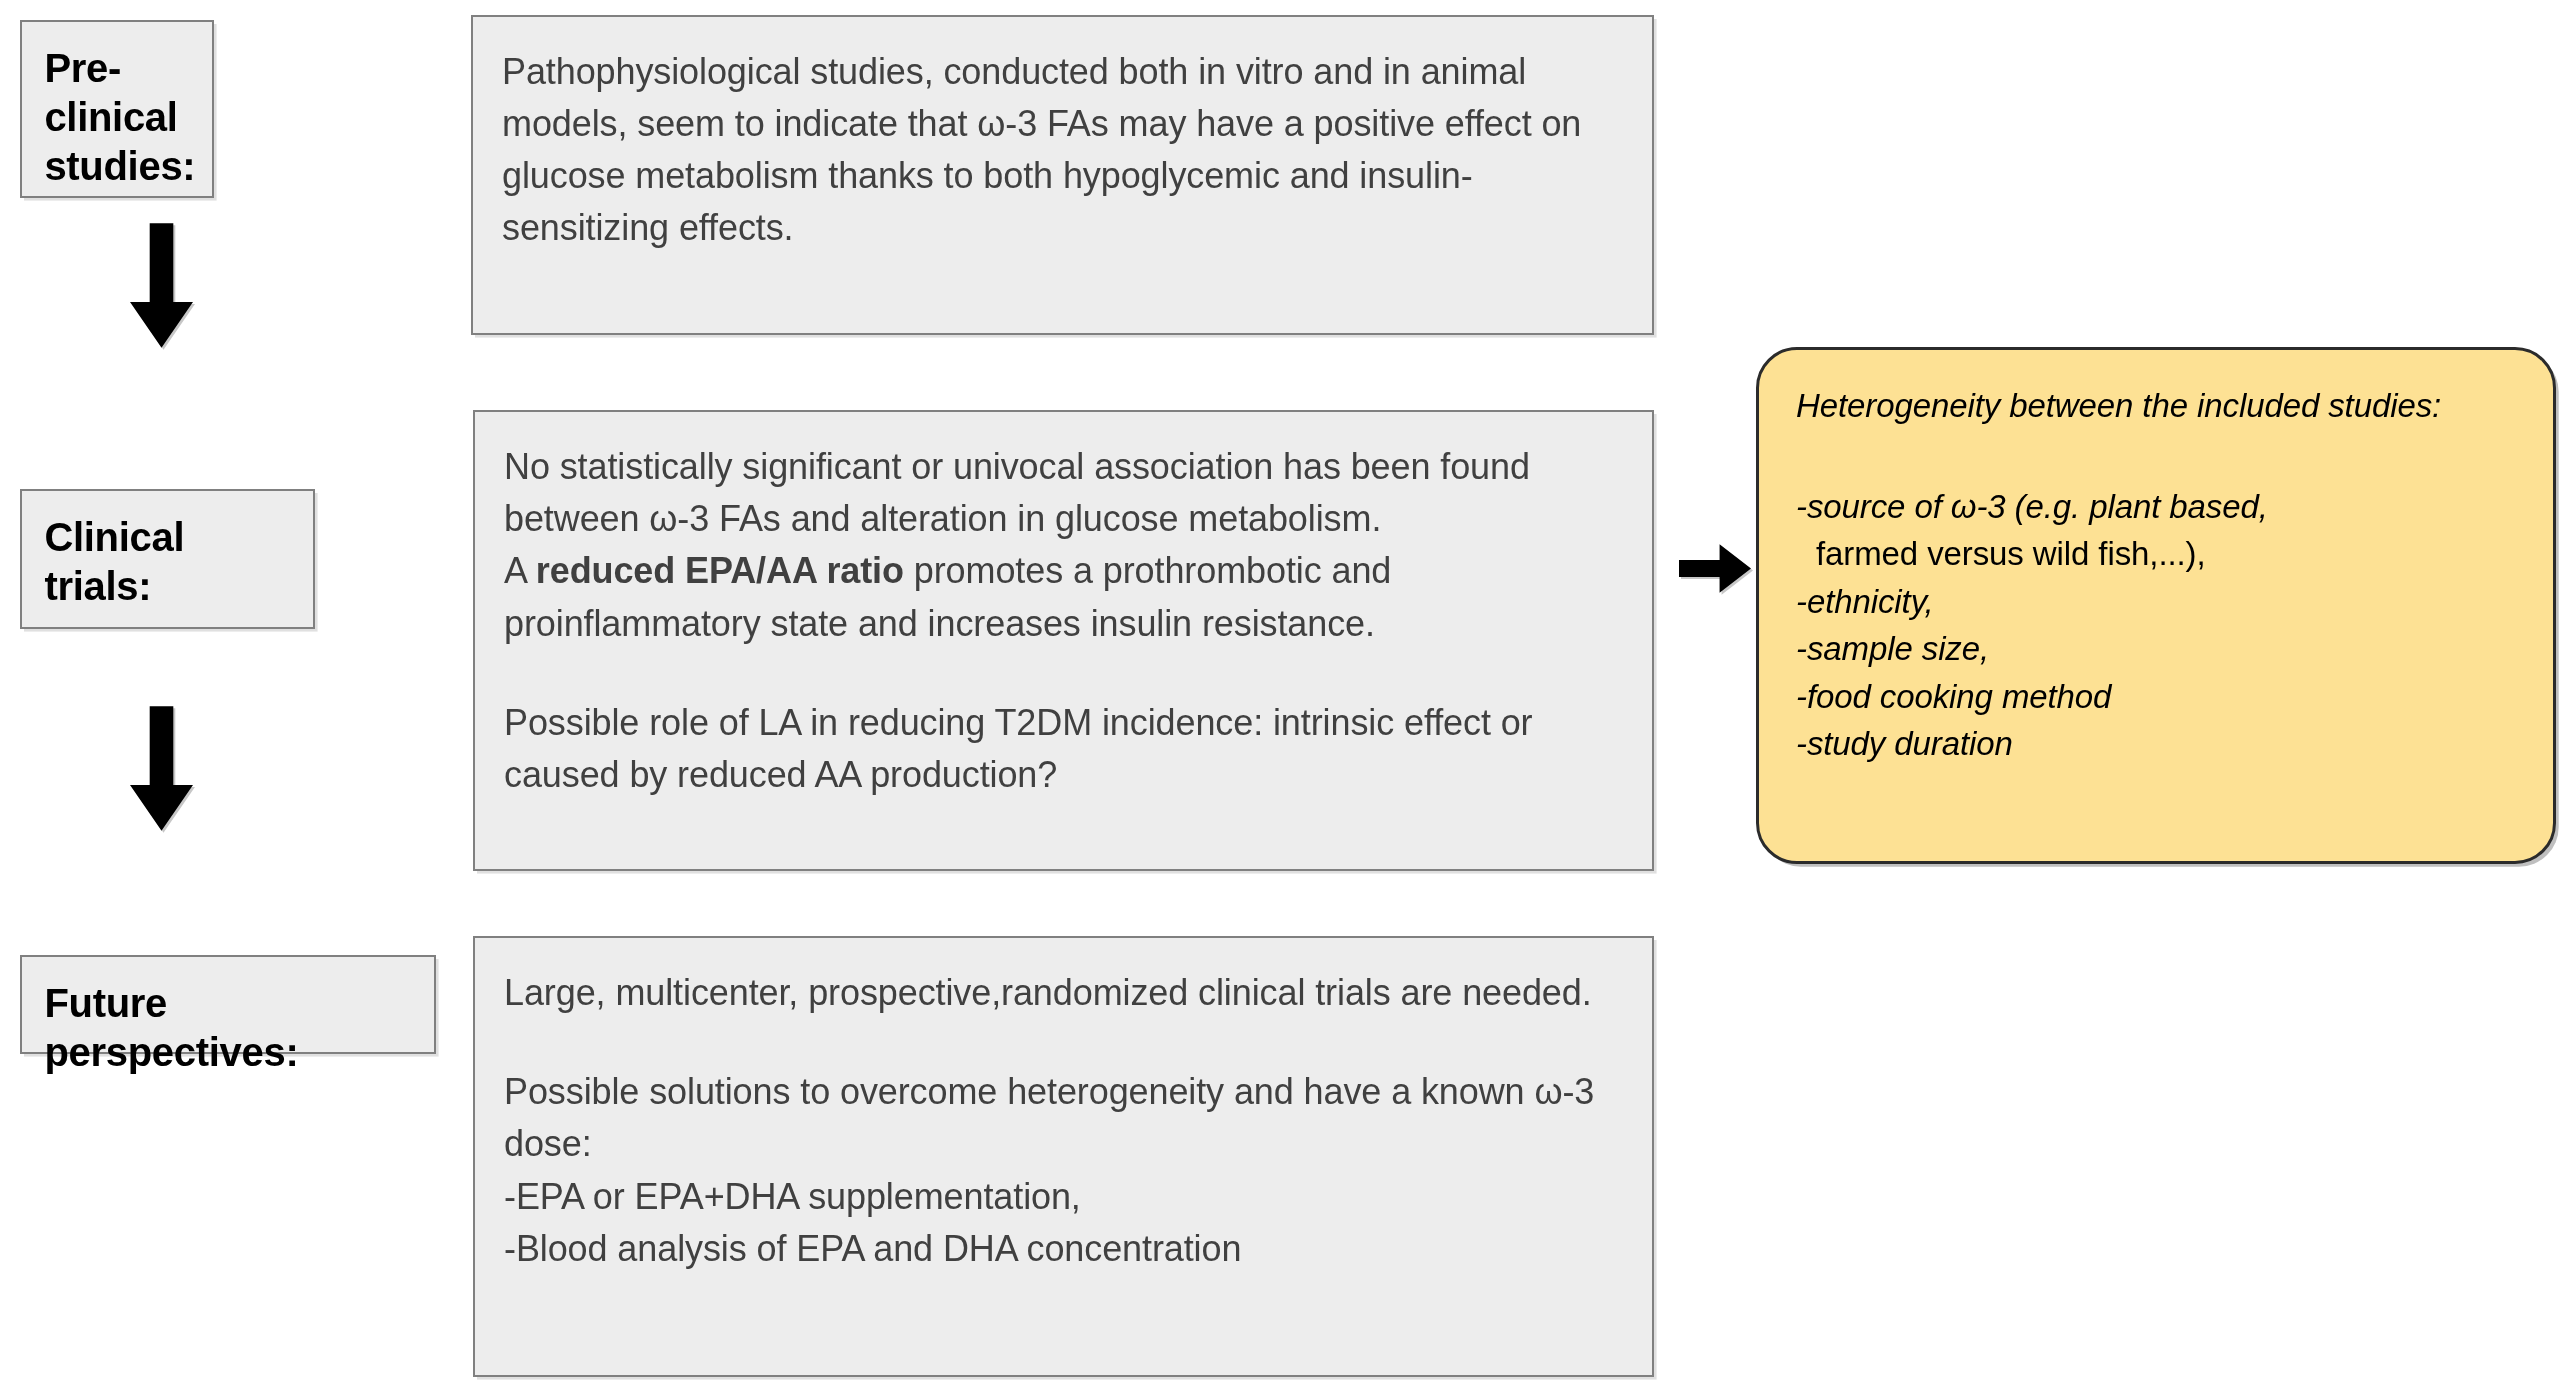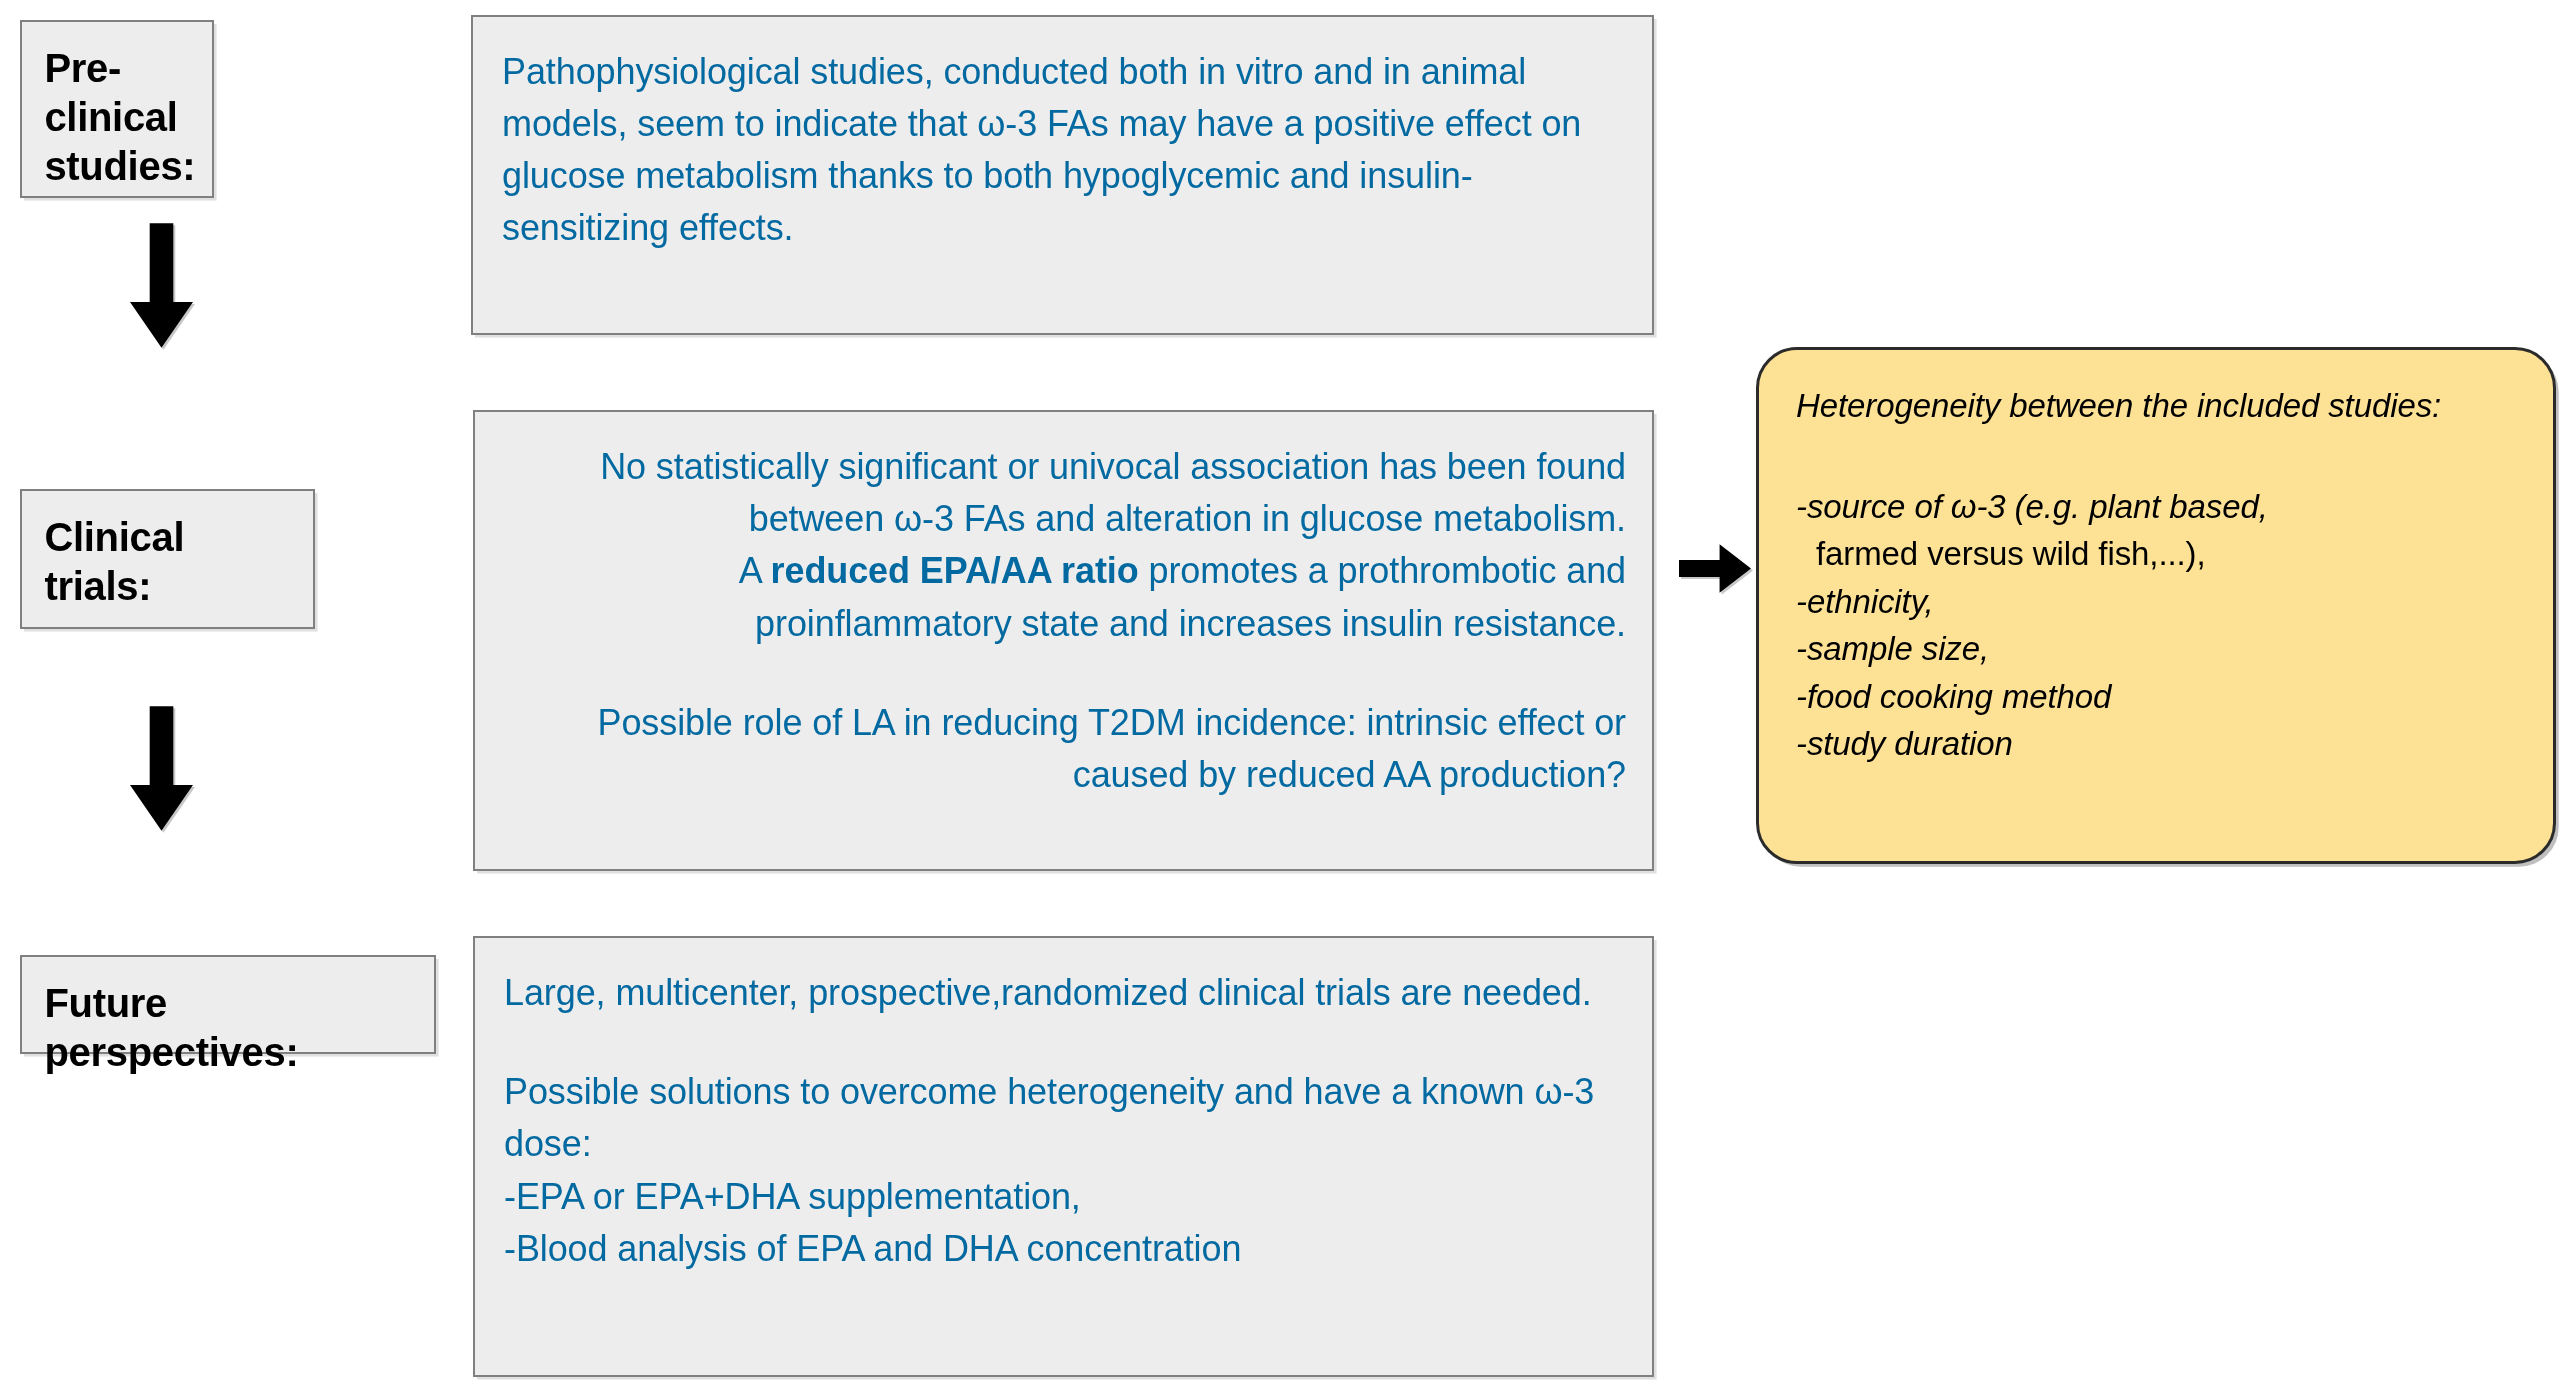--- a/index.html
+++ b/index.html
@@ -33,35 +33,35 @@
     font-weight: bold;
     font-size: 40px;
     line-height: 1.22;
     color: #000;
     padding: 22.4px 0 0 22.4px;
     letter-spacing: -0.3px;
   }
   .bodybox {
     font-size: 36px;
     line-height: 1.45;
-    color: #0369a1;
+    color: #404040;
     padding: 29px 26px 26px 29px;
     letter-spacing: -0.1px;
   }
   .bodybox p { margin: 0; }
   .bodybox .gap { height: 47px; }
   .bodybox b { font-weight: bold; }
 
   
   #box-preclinical-label { left: 20px;  top: 20px;   width: 194px;  height: 178px; }
   #box-clinical-label    { left: 20px;  top: 489px;  width: 295px;  height: 140px; }
   #box-future-label      { left: 20px;  top: 955px; width: 416px;  height: 99px; }
 
   #box-preclinical-text  { left: 471px; top: 14.5px;   width: 1183px; height: 320px; }
-  #box-clinical-text     { left: 473px; top: 410px;  width: 1181px; height: 461px; text-align: right; }
+  #box-clinical-text     { left: 473px; top: 410px;  width: 1181px; height: 461px; }
   #box-future-text       { left: 473px; top: 936px; width: 1181px; height: 441px; }
 
   
   #box-heterogeneity {
     position: absolute;
     left: 1756px; top: 347px;
     width: 800px; height: 517px;
     box-sizing: border-box;
     background: #fde194;
     border: 3.3px solid #2b2b2b;

